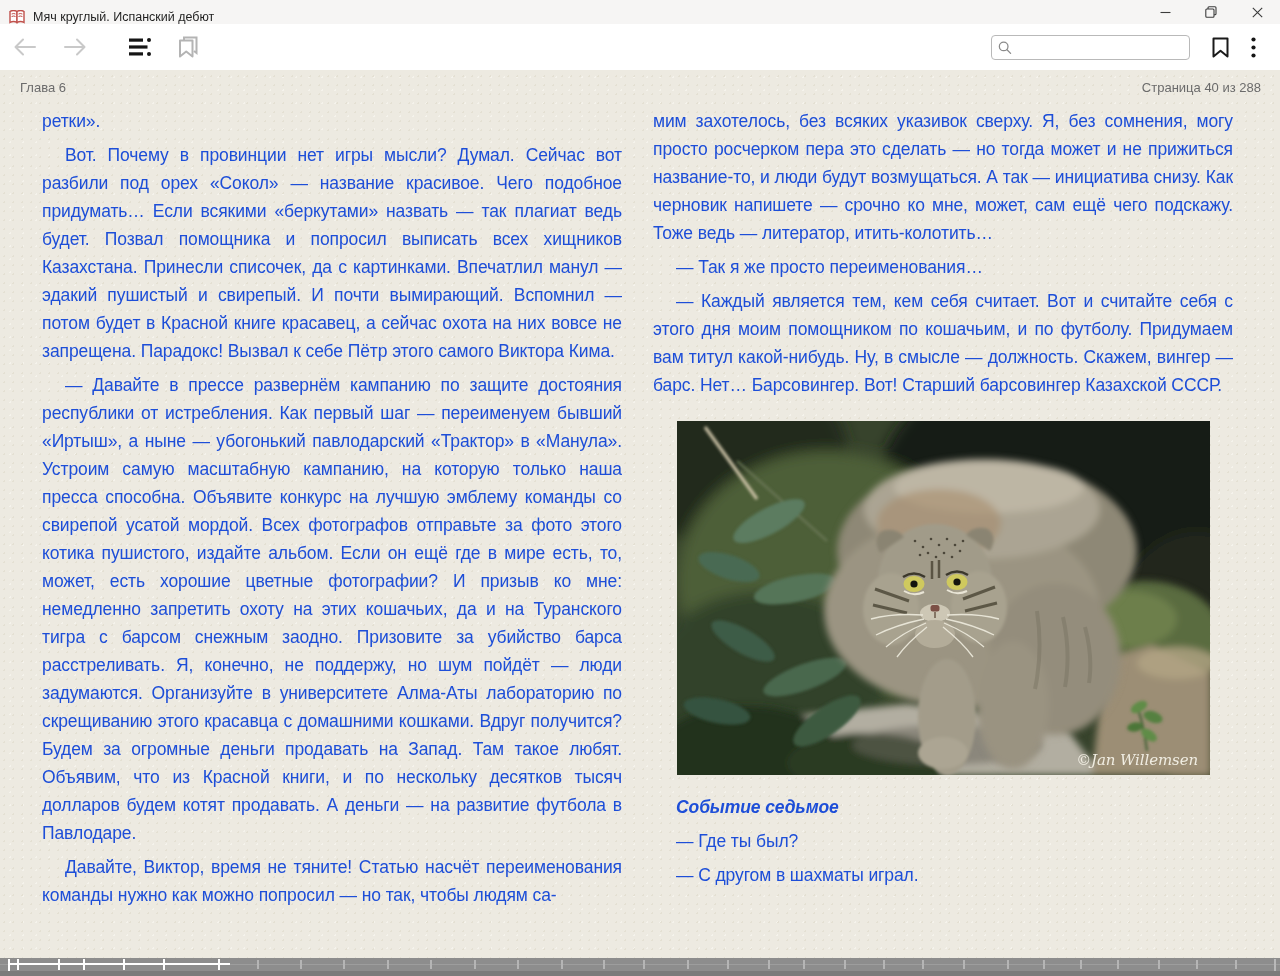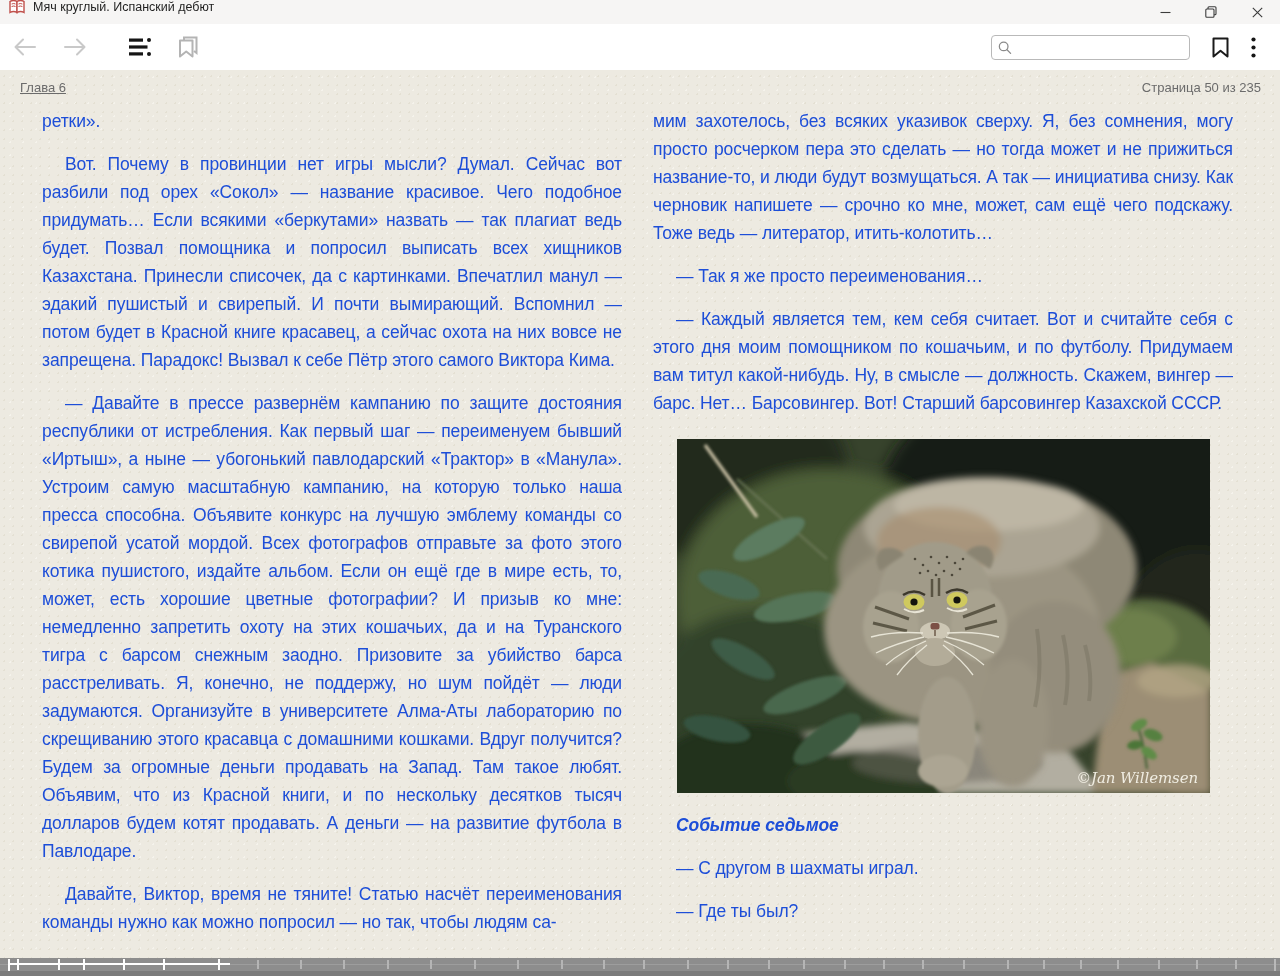--- a/index.html
+++ b/index.html
@@ -12,21 +12,21 @@
       radial-gradient(#f5f3ec 1px, transparent 1px);
     background-size: 9px 9px, 13px 13px;
     background-position: 0 0, 4px 6px;
     position: relative;
     color: #1c1c1c;
   }
 
   
   .titlebar {
     position: absolute; top: 0; left: 0; right: 0; height: 24px;
-    background: #f6f5f4; display: flex; align-items: flex-start;
+    background: #f6f5f4; display: flex; align-items: flex-end;
   }
   .titlebar .appicon { width: 16px; height: 14px; margin: 0 8px 0 9px; flex: 0 0 auto; }
   .titlebar .title { font-size: 12.5px; color: #1f1f1f; }
   .win-controls { margin-left: auto; display: flex; height: 100%; }
   .win-btn { width: 46px; height: 100%; display: flex; align-items: center; justify-content: center; cursor: default; }
 
   
   .toolbar {
     position: absolute; top: 24px; left: 0; right: 0; height: 46px;
     background: #ffffff; display: flex; align-items: center;
@@ -41,34 +41,34 @@
   }
   .searchbox input {
     border: none; outline: none; background: transparent;
     font-size: 12.5px; width: 100%; margin-left: 5px;
     font-family: "Liberation Sans", sans-serif;
   }
 
   
   .content { position: absolute; top: 70px; left: 0; right: 0; bottom: 18px; }
   .meta { position: absolute; top: 10px; font-size: 13px; color: #6b6b6b; }
-  .meta.chapter { left: 20px; text-decoration: underline; }
+  .meta.chapter { left: 20px; }
   .meta.page { right: 19px; }
 
   .columns {
     position: absolute; top: 37px; left: 42px;
     display: flex; gap: 31px;
   }
   .col {
     width: 580px; height: 851px; overflow: hidden;
     font-size: 17.5px; line-height: 28px; letter-spacing: -0.1px;
     color: #1d4ed8;
   }
   .para { text-align: justify; }
-  .para + .para, .figure + .para { margin-top: 15px; }
+  .para + .para, .figure + .para { margin-top: 6px; }
   .para.indent { text-indent: 23px; }
   .para.continuation { text-indent: 0; }
   .para.heading { font-weight: bold; font-style: italic; text-indent: 23px; }
 
   .figure { margin: 22px auto 18px auto; width: 533px; text-align: center; }
   .figure svg.photo { display: block; width: 533px; height: 354px; }
 
   
   .progressbar {
     position: absolute; left: 0; right: 0; bottom: 0; height: 18px;
@@ -158,21 +158,21 @@
         <circle cx="2.5" cy="2.5" r="2.1" fill="#151515"></circle>
         <circle cx="2.5" cy="10.5" r="2.1" fill="#151515"></circle>
         <circle cx="2.5" cy="18.5" r="2.1" fill="#151515"></circle>
       </svg>
     </div>
   </div>
 </div>
 
 <div class="content">
   <div class="meta chapter">Глава 6</div>
-  <div class="meta page">Страница 50 из 235</div>
+  <div class="meta page">Страница 40 из 288</div>
 
   <div class="columns">
     <div class="col">
         <p class="para continuation">ретки».</p>
         <p class="para indent">Вот. Почему в провинции нет игры мысли? Думал. Сейчас вот разбили под орех «Сокол» — название красивое. Чего подобное придумать… Если всякими «беркутами» назвать — так плагиат ведь будет. Позвал помощника и попросил выписать всех хищников Казахстана. Принесли списочек, да с картинками. Впечатлил манул — эдакий пушистый и свирепый. И почти вымирающий. Вспомнил — потом будет в Красной книге красавец, а сейчас охота на них вовсе не запрещена. Парадокс! Вызвал к себе Пётр этого самого Виктора Кима.</p>
         <p class="para indent">— Давайте в прессе развернём кампанию по защите достояния республики от истребления. Как первый шаг — переименуем бывший «Иртыш», а ныне — убогонький павлодарский «Трактор» в «Манула». Устроим самую масштабную кампанию, на которую только наша пресса способна. Объявите конкурс на лучшую эмблему команды со свирепой усатой мордой. Всех фотографов отправьте за фото этого котика пушистого, издайте альбом. Если он ещё где в мире есть, то, может, есть хорошие цветные фотографии? И призыв ко мне: немедленно запретить охоту на этих кошачьих, да и на Туранского тигра с барсом снежным заодно. Призовите за убийство барса расстреливать. Я, конечно, не поддержу, но шум пойдёт — люди задумаются. Организуйте в университете Алма-Аты лабораторию по скрещиванию этого красавца с домашними кошками. Вдруг получится? Будем за огромные деньги продавать на Запад. Там такое любят. Объявим, что из Красной книги, и по нескольку десятков тысяч долларов будем котят продавать. А деньги — на развитие футбола в Павлодаре.</p>
         <p class="para indent">Давайте, Виктор, время не тяните! Статью насчёт переименования команды нужно как можно попросил — но так, чтобы людям са-</p>
       </div>
 
     <div class="col">
@@ -296,22 +296,22 @@
             <ellipse cx="476" cy="296" rx="10" ry="5.5" fill="#548040" transform="rotate(20 476 296)"></ellipse>
             <ellipse cx="458" cy="306" rx="8" ry="4.5" fill="#4c7639" transform="rotate(-10 458 306)"></ellipse>
             <ellipse cx="472" cy="314" rx="9" ry="5" fill="#5e8c46" transform="rotate(35 472 314)"></ellipse>
           </g>
           <text x="521" y="344" text-anchor="end" font-family="DejaVu Serif, serif" font-style="italic" font-size="15" fill="#f0ede2">©Jan Willemsen</text>
         </svg>
       </div>
 
       <div>
           <p class="para heading">Событие седьмое</p>
+          <p class="para indent">— Где ты был?</p>
           <p class="para indent">— С другом в шахматы играл.</p>
-          <p class="para indent">— Где ты был?</p>
         </div>
     </div>
   </div>
 </div>
 
 <div class="progressbar">
   <div class="track-line"></div>
   <div class="progress-fill" style="width: 17.4%;"></div>
   <div class="cap start"></div>
   <div class="cap end"></div>

